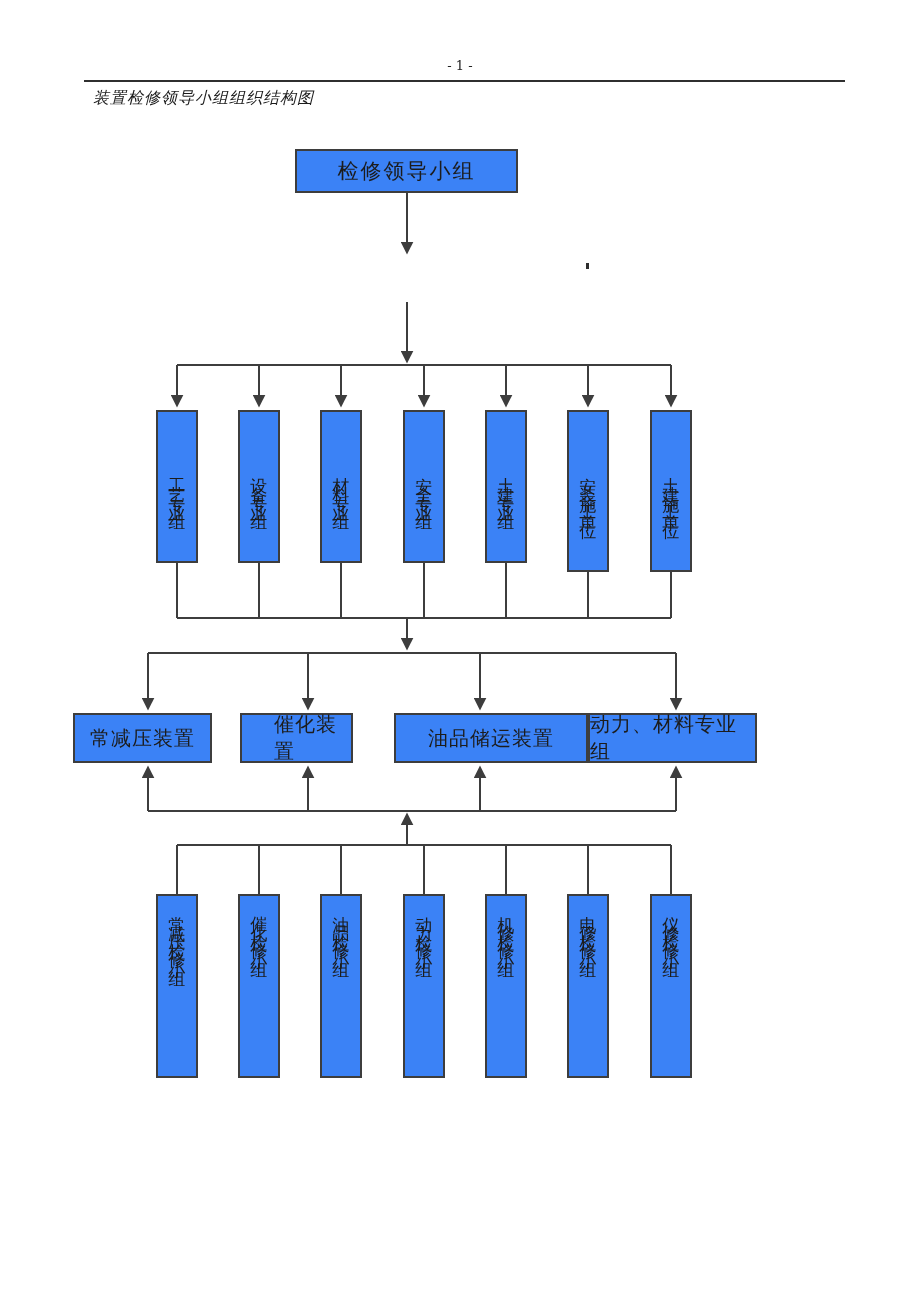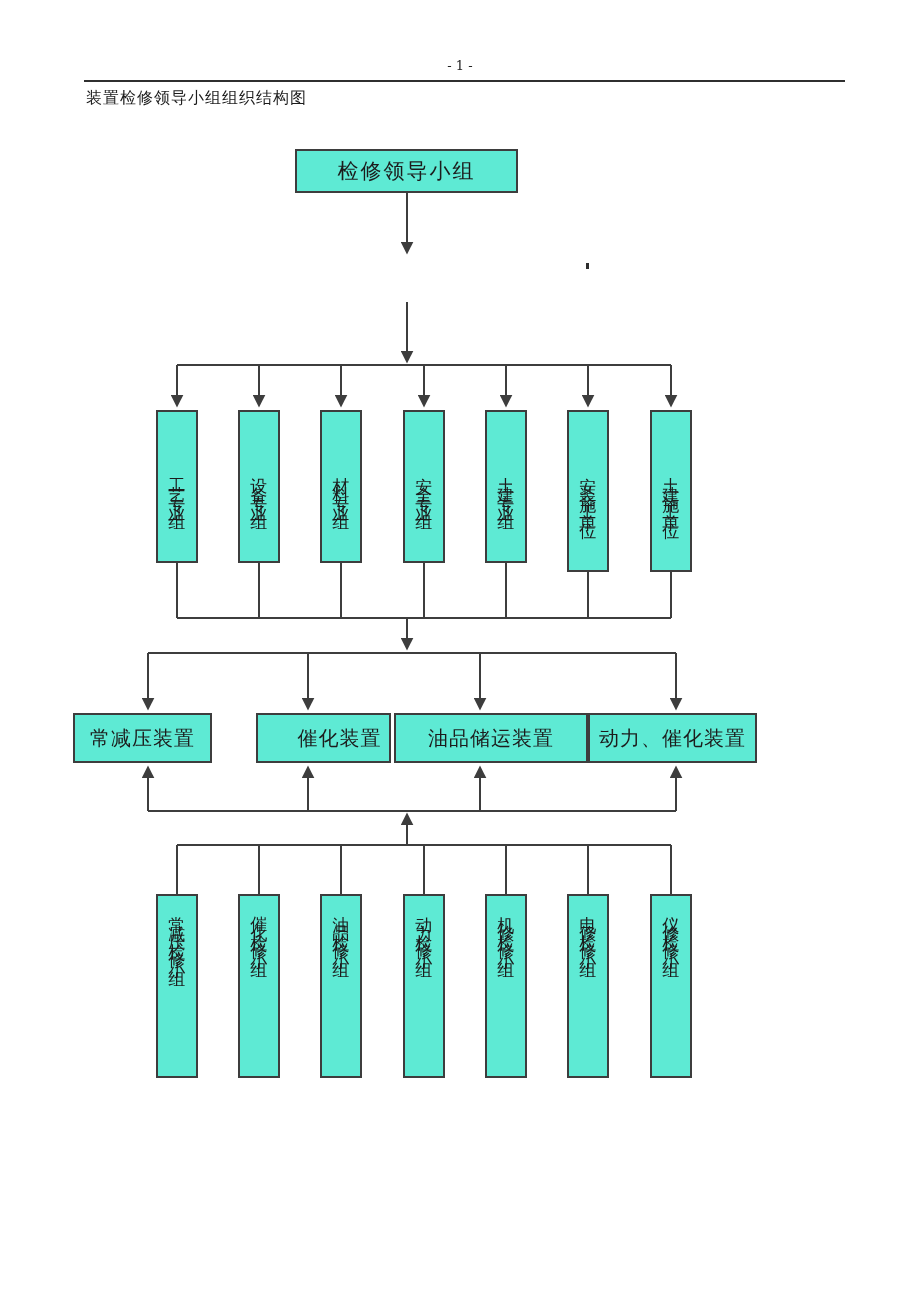--- a/index.html
+++ b/index.html
@@ -9,38 +9,39 @@
   }
   .pagenum{
     position:absolute; left:0; top:58px; width:920px; text-align:center;
     font-size:13px; font-family:"DejaVu Serif", serif; color:#222;
   }
   .rule{
     position:absolute; left:84px; top:80px; width:761px; height:0;
     border-top:2px solid #2f2f2f;
   }
   .doc-title{
-    position:absolute; left:86px; top:88px; font-size:16px; color:#1c1c1c;
+    position:absolute; left:93px; top:88px; font-size:16px; color:#1c1c1c;
     letter-spacing:1px;
+    font-style:italic;
   }
   .stray{
     position:absolute; left:586px; top:263px; width:3px; height:6px;
     background:#2e2e2e;
   }
   .connectors{ position:absolute; left:0; top:0; pointer-events:none; }
   .box{
-    position:absolute; box-sizing:border-box; background:#5eead4;
+    position:absolute; box-sizing:border-box; background:#3b82f6;
     border:2px solid #3d3d3d; display:flex; align-items:center; justify-content:center;
   }
   .hbox{ font-size:21px; letter-spacing:2px; }
   .h1{ left:295px; top:149px; width:223px; height:44px; }
   .h2{ left:295px; top:257px; width:223px; height:45px; }
   .mbox{ top:713px; height:50px; font-size:20px; letter-spacing:1px; }
   .m1{ left:73px;  width:139px; }
-  .m2{ left:256px; width:135px;padding-left:32px; }
+  .m2{ left:240px; width:113px;padding-left:32px; }
   .m3{ left:394px; width:194px; }
   .m4{ left:588px; width:169px; }
   .vbox{ width:42px; top:410px; }
   .vtext{
     writing-mode:vertical-lr; text-orientation:upright;
     font-size:17px; letter-spacing:9px; line-height:1.2;
   }
   .tgs{ height:153px; }   
   .tgl{ height:162px; }   
   .bt{ top:894px; height:184px; align-items:flex-start; }
@@ -144,21 +145,21 @@
   <div class="box mbox m1">
     <span>常减压装置</span>
   </div>
   <div class="box mbox m2">
     <span>催化装置</span>
   </div>
   <div class="box mbox m3">
     <span>油品储运装置</span>
   </div>
   <div class="box mbox m4">
-    <span>动力、催化装置</span>
+    <span>动力、材料专业组</span>
   </div>
 
   <div class="box vbox bt c1">
     <span class="vtext">常减压检修小组</span>
   </div>
   <div class="box vbox bt c2">
     <span class="vtext">催化检修小组</span>
   </div>
   <div class="box vbox bt c3">
     <span class="vtext">油品检修小组</span>

